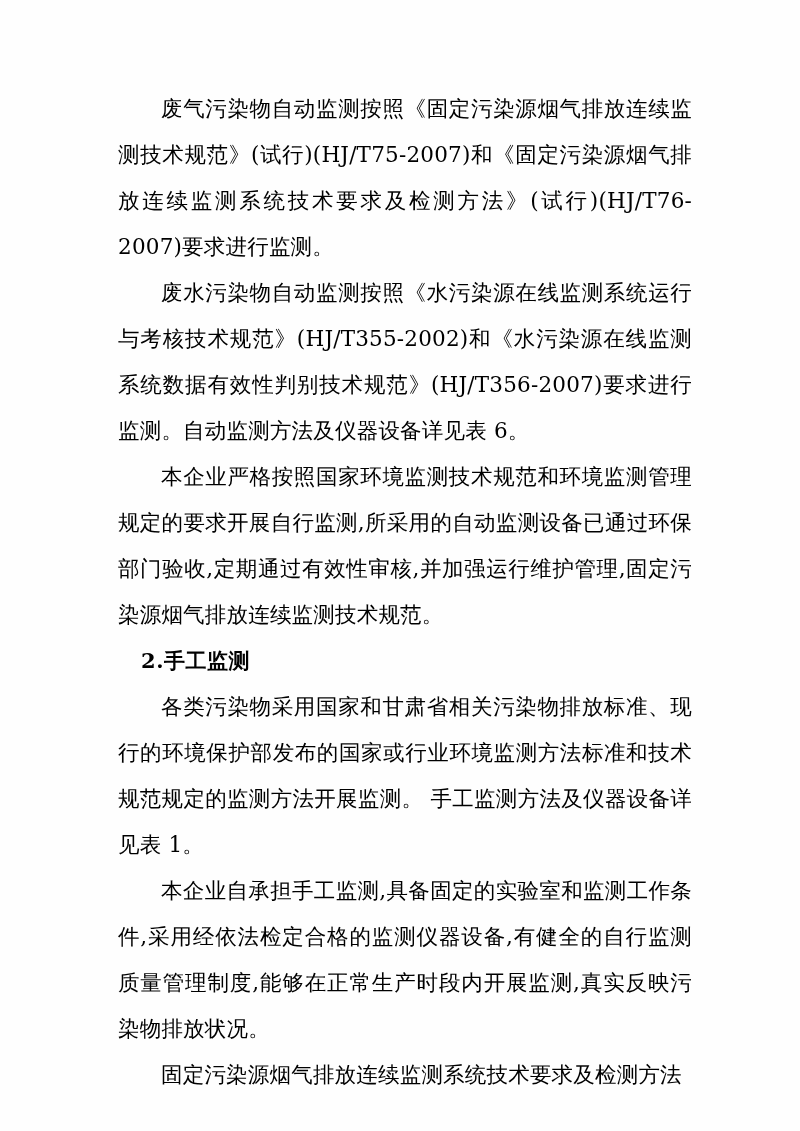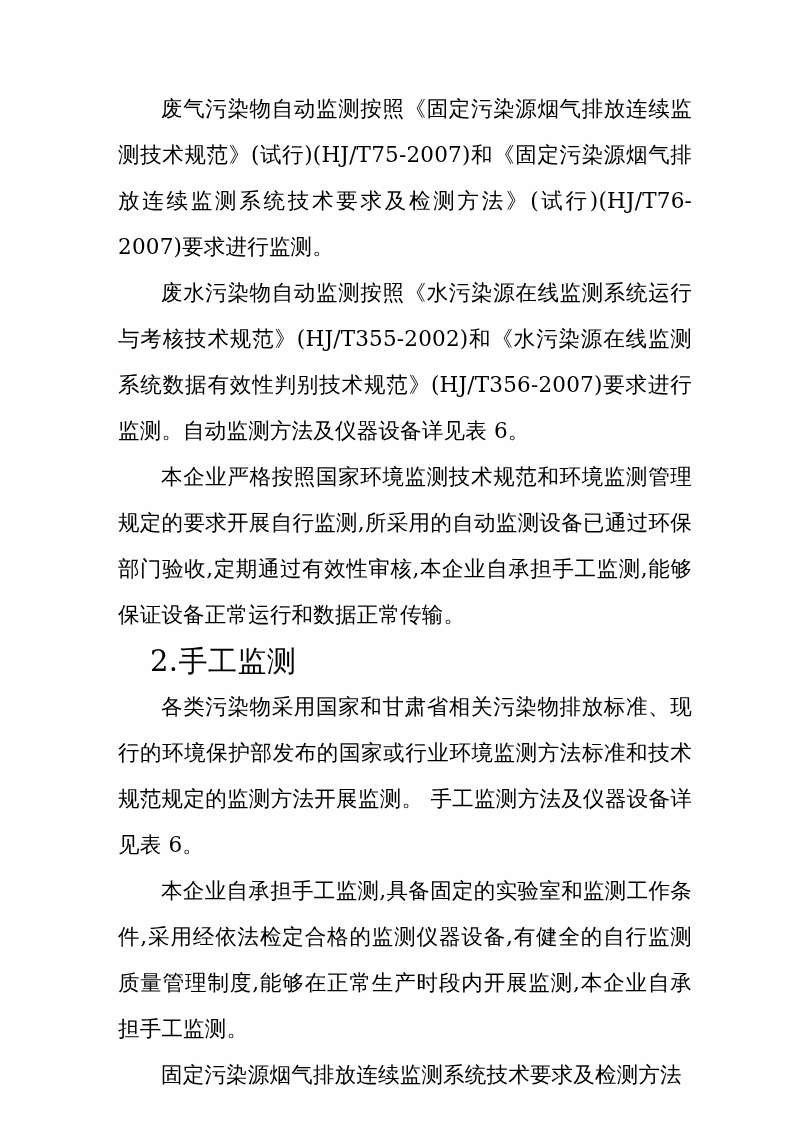--- a/index.html
+++ b/index.html
@@ -28,41 +28,41 @@
     text-align: justify;
     text-justify: inter-ideograph;
     letter-spacing: 0.2px;
   }
   p.para {
     margin: 0;
     text-indent: 2em;
   }
   h2.heading {
     margin: 0;
-    font-size: 29px;
+    font-size: 21px;
     line-height: 46px;
-    font-weight: normal;
+    font-weight: bold;
     text-indent: 1.1em;
     letter-spacing: 0.5px;
   }
 </style>
 </head>
 <body>
 
 <div class="page">
   <div class="doc-body">
 
     <p class="para">废气污染物自动监测按照《固定污染源烟气排放连续监测技术规范》(试行)(HJ/T75-2007)和《固定污染源烟气排放连续监测系统技术要求及检测方法》(试行)(HJ/T76-2007)要求进行监测。</p>
 
     <p class="para">废水污染物自动监测按照《水污染源在线监测系统运行与考核技术规范》(HJ/T355-2002)和《水污染源在线监测系统数据有效性判别技术规范》(HJ/T356-2007)要求进行监测。自动监测方法及仪器设备详见表 6。</p>
 
-    <p class="para">本企业严格按照国家环境监测技术规范和环境监测管理规定的要求开展自行监测,所采用的自动监测设备已通过环保部门验收,定期通过有效性审核,本企业自承担手工监测,能够保证设备正常运行和数据正常传输。</p>
+    <p class="para">本企业严格按照国家环境监测技术规范和环境监测管理规定的要求开展自行监测,所采用的自动监测设备已通过环保部门验收,定期通过有效性审核,并加强运行维护管理,固定污染源烟气排放连续监测技术规范。</p>
 
     <h2 class="heading">2.手工监测</h2>
 
-    <p class="para">各类污染物采用国家和甘肃省相关污染物排放标准、现行的环境保护部发布的国家或行业环境监测方法标准和技术规范规定的监测方法开展监测。  手工监测方法及仪器设备详见表 6。</p>
+    <p class="para">各类污染物采用国家和甘肃省相关污染物排放标准、现行的环境保护部发布的国家或行业环境监测方法标准和技术规范规定的监测方法开展监测。  手工监测方法及仪器设备详见表 1。</p>
 
-    <p class="para">本企业自承担手工监测,具备固定的实验室和监测工作条件,采用经依法检定合格的监测仪器设备,有健全的自行监测质量管理制度,能够在正常生产时段内开展监测,本企业自承担手工监测。</p>
+    <p class="para">本企业自承担手工监测,具备固定的实验室和监测工作条件,采用经依法检定合格的监测仪器设备,有健全的自行监测质量管理制度,能够在正常生产时段内开展监测,真实反映污染物排放状况。</p>
 
     <p class="para">固定污染源烟气排放连续监测系统技术要求及检测方法</p>
 
   </div>
 </div>
 
 </body></html>

